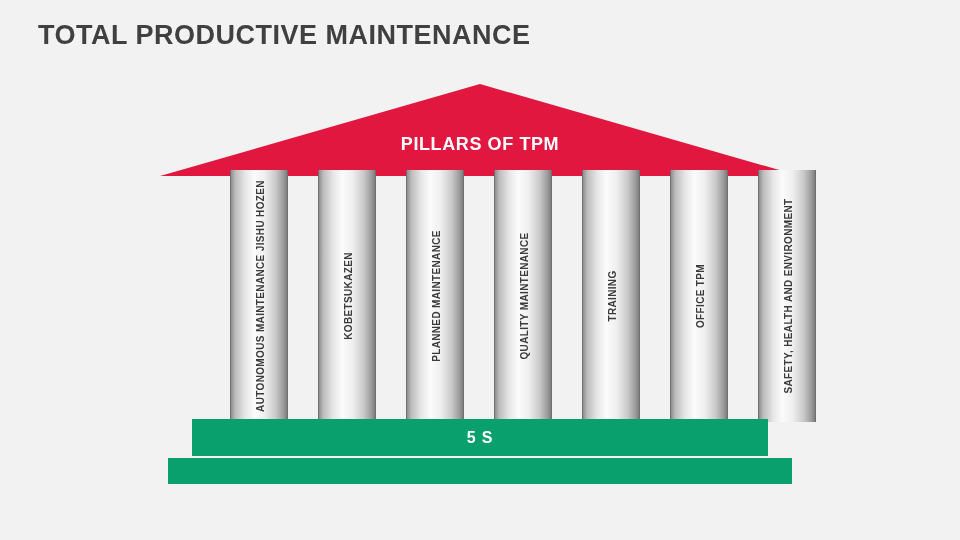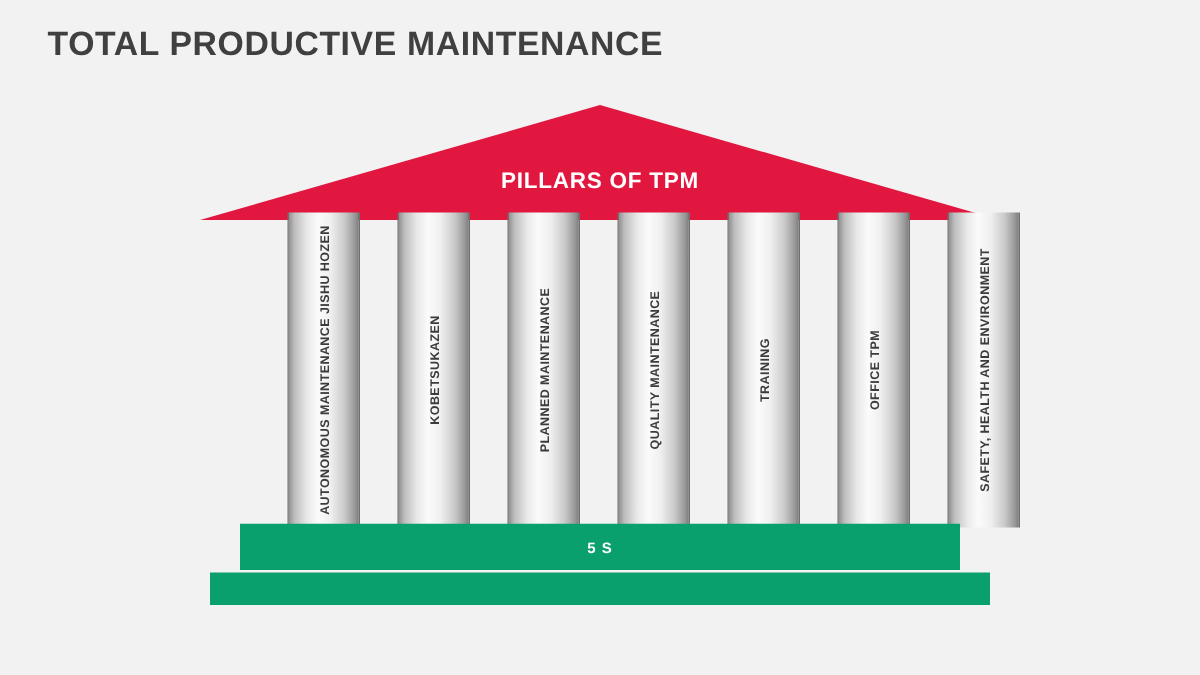--- a/index.html
+++ b/index.html
@@ -123,21 +123,21 @@
   }
   #base-upper-label {
     position: absolute;
     left: 0; top: 0;
     width: 576px;
     height: 37px;
     display: flex;
     align-items: center;
     justify-content: center;
     color: #ffffff;
-    font-size: 12px;
+    font-size: 16px;
     font-weight: bold;
     letter-spacing: 0.8px;
   }
   #base-lower {
     position: absolute;
     left: 168px;
     top: 458px;
     width: 624px;
     height: 26px;
     background: #0aa06e;

